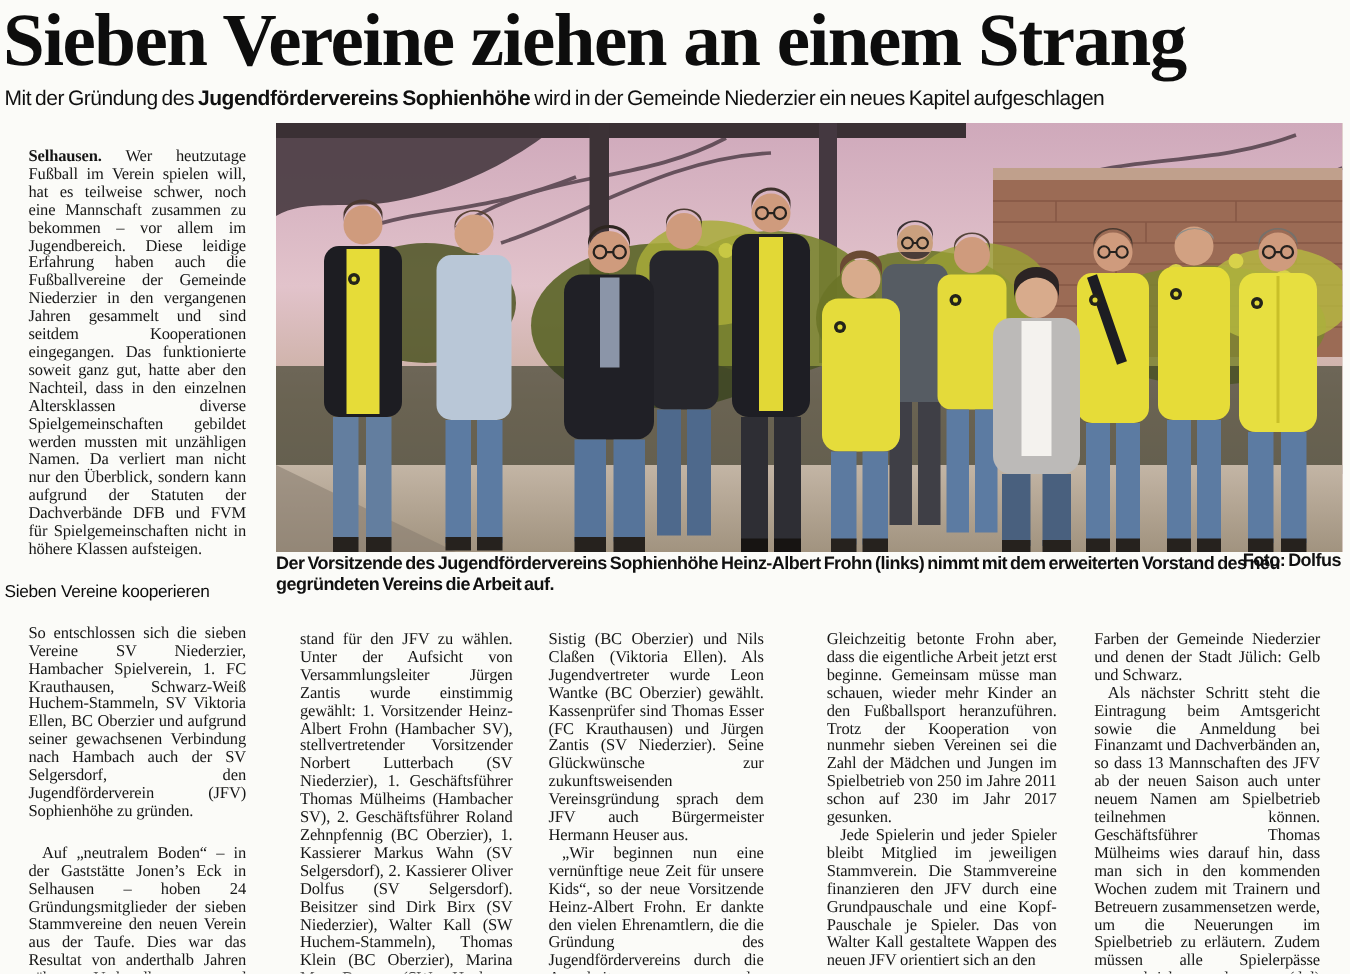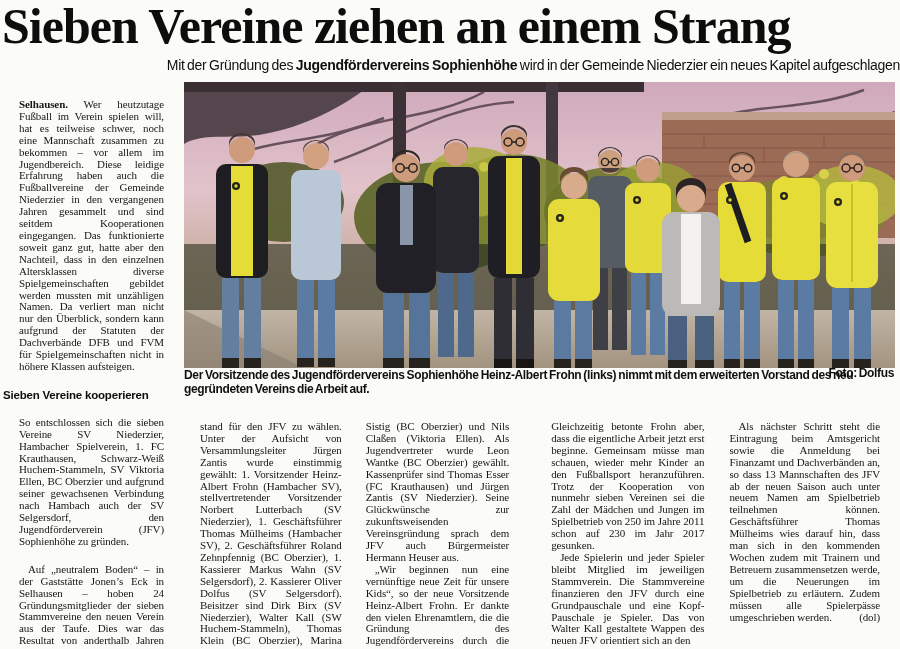--- a/index.html
+++ b/index.html
@@ -13,36 +13,36 @@
 
   .headline {
     font-family:"Liberation Serif", serif;
     font-weight:bold; font-size:50px; line-height:0.92;
     letter-spacing:-1px; margin:2px 0 0 2px; white-space:nowrap;
     color:#0d0d0d;
   }
   .subhead {
     font-family:"Liberation Sans", sans-serif;
     font-size:14px; line-height:16px; letter-spacing:-0.3px; word-spacing:-1px;
-    margin:8px 0 0 3px; color:#101010;text-align:right;
+    margin:8px 0 0 3px; color:#101010;
   }
   .subhead strong { font-weight:bold; }
 
   .content { display:flex; margin-top:9px; }
 
   .intro-col { width:184px; padding:1px 4px 0 3px; }
   .body-p {
     margin:16px; font-size:11px; line-height:11.9px;
     text-align:justify; hyphens:auto; letter-spacing:-0.1px;
   }
   .indent { text-indent:9px; }
   .lead-word { font-weight:bold; }
   .crosshead {
     font-family:"Liberation Sans", sans-serif;
-    font-size:11.5px; font-weight:bold; letter-spacing:-0.2px;
+    font-size:11.5px; font-weight:normal; letter-spacing:-0.2px;
     margin:11px 0 10px 0; color:#0d0d0d;
   }
 
   .right-area { width:712px; margin-left:0; }
   .photo-box { width:711px; height:286px; overflow:hidden; background:#c9b0a6; }
   .photo-box svg { display:block; }
 
   .caption {
     position:relative; margin-top:1px; padding-right:2px;
     font-family:"Liberation Sans", sans-serif;
@@ -322,19 +322,20 @@
         </div>
         <div class="col col-2 body-p">
           <p>Sistig (BC Oberzier) und Nils Claßen (Viktoria Ellen). Als Jugendvertreter wurde Leon Wantke (BC Oberzier) gewählt. Kassenprüfer sind Thomas Esser (FC Krauthausen) und Jürgen Zantis (SV Niederzier). Seine Glückwünsche zur zukunftsweisenden Vereinsgründung sprach dem JFV auch Bürgermeister Hermann Heuser aus.</p>
           <p class="indent">„Wir beginnen nun eine vernünftige neue Zeit für unsere Kids“, so der neue Vorsitzende Heinz-Albert Frohn. Er dankte den vielen Ehrenamtlern, die die Gründung des Jugendfördervereins durch die Ausarbeitung des Kooperationsvertrages und der Satzung erst möglich gemacht hatten.</p>
         </div>
         <div class="col col-3 body-p">
           <p>Gleichzeitig betonte Frohn aber, dass die eigentliche Arbeit jetzt erst beginne. Gemeinsam müsse man schauen, wieder mehr Kinder an den Fußballsport heranzuführen. Trotz der Kooperation von nunmehr sieben Vereinen sei die Zahl der Mädchen und Jungen im Spielbetrieb von 250 im Jahre 2011 schon auf 230 im Jahr 2017 gesunken.</p>
           <p class="indent">Jede Spielerin und jeder Spieler bleibt Mitglied im jeweiligen Stammverein. Die Stammvereine finanzieren den JFV durch eine Grundpauschale und eine Kopf-Pauschale je Spieler. Das von Walter Kall gestaltete Wappen des neuen JFV orientiert sich an den</p>
         </div>
         <div class="col col-4 body-p">
+          <p>Farben der Gemeinde Niederzier und denen der Stadt Jülich: Gelb und Schwarz.</p>
           <p class="indent"><span>Als nächster Schritt steht die Eintragung beim Amtsgericht sowie die Anmeldung bei Finanzamt und Dachverbänden an, so dass 13 Mannschaften des JFV ab der neuen Saison auch unter neuem Namen am Spielbetrieb teilnehmen können. Geschäftsführer Thomas Mülheims wies darauf hin, dass man sich in den kommenden Wochen zudem mit Trainern und Betreuern zusammensetzen werde, um die Neuerungen im Spielbetrieb zu erläutern. Zudem müssen alle Spielerpässe umgeschrieben werden.</span> <span class="sig">(dol)</span></p>
         </div>
       </div>
 
     </div>
   </div>
 </div>
 
 </body></html>

